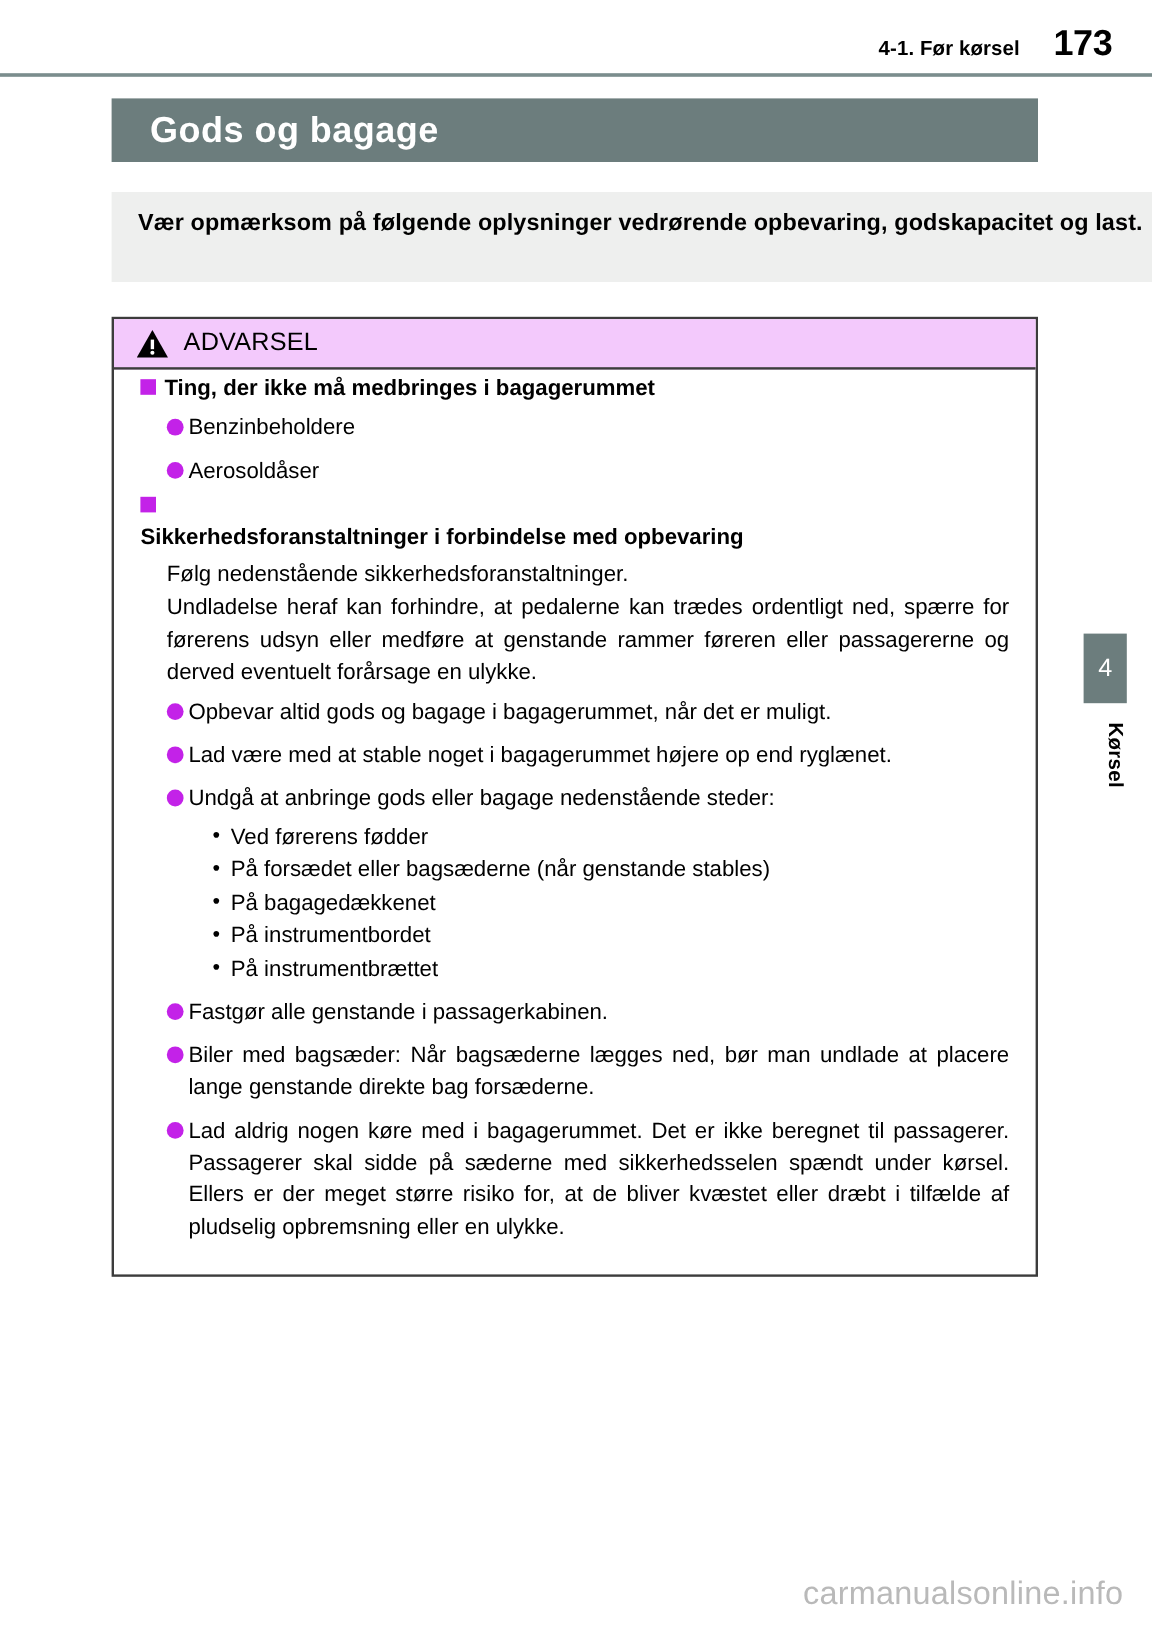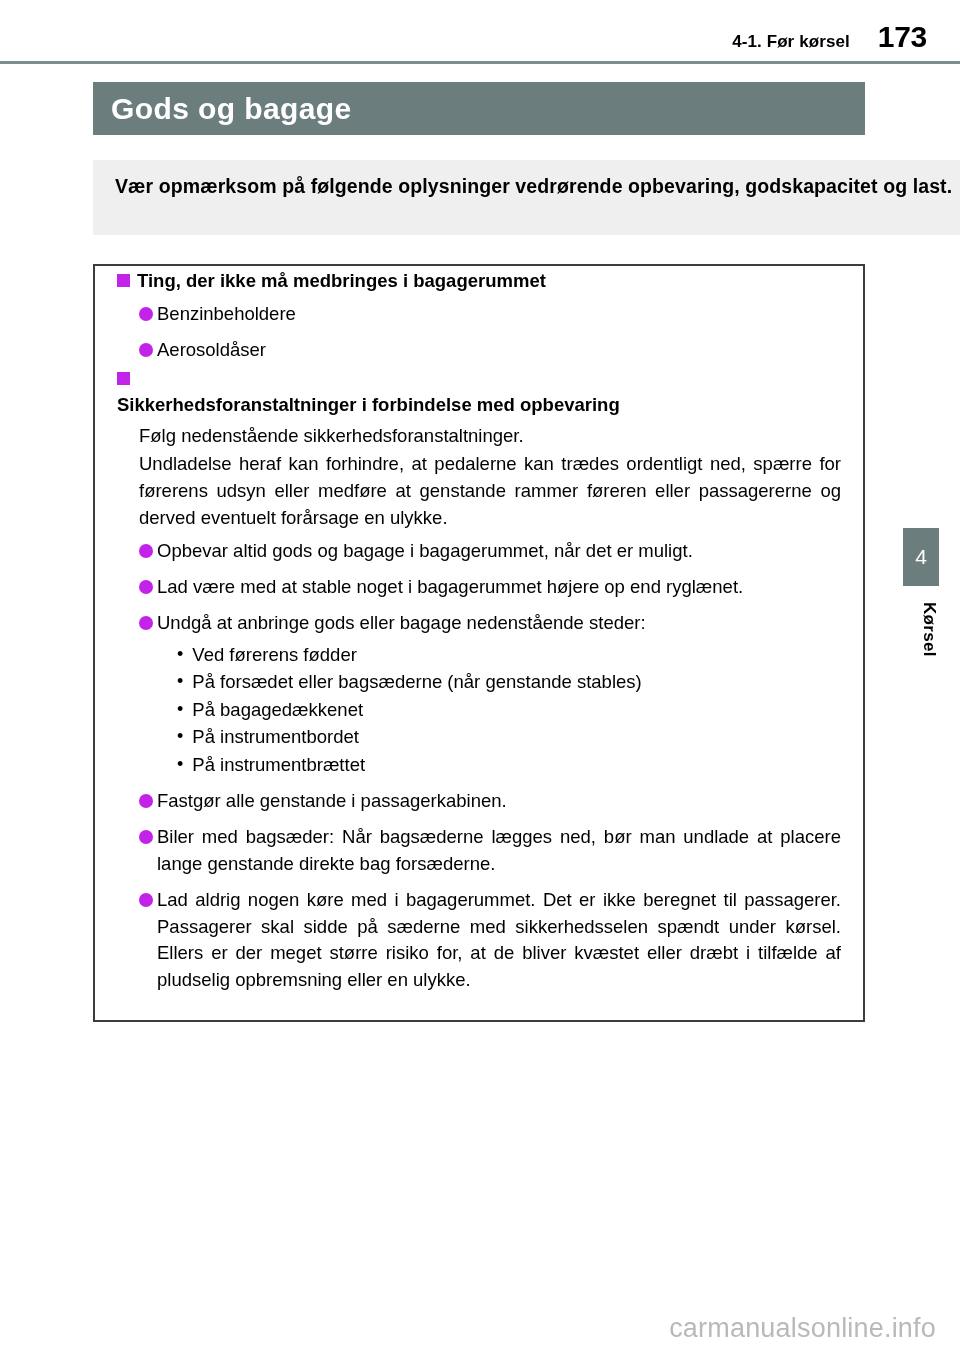--- a/index.html
+++ b/index.html
@@ -61,21 +61,21 @@
     height: 53px;
     background: #6c7d7d;
     display: flex;
     align-items: center;
   }
   .title-band-text {
     color: #ffffff;
     font-size: 30px;
     font-weight: bold;
     letter-spacing: 0.4px;
-    padding-left: 18px;
+    padding-left: 32px;
   }
 
   
   .subtitle-box {
     position: absolute;
     left: 93px;
     top: 160px;
     width: 908px;
     height: 75px;
     background: #eeefee;
@@ -252,20 +252,28 @@
 <div class="title-band">
   <span class="title-band-text">Gods og bagage</span>
 </div>
 
 <div class="subtitle-box">
   <div class="subtitle-text">Vær opmærksom på følgende oplysninger vedrørende opbevaring, godskapacitet og last.</div>
 </div>
 
 <div class="warning-box">
 
+  <div class="warning-head">
+    <svg class="warn-triangle" viewBox="0 0 28 25">
+      <polygon points="14,1 27,24 1,24" fill="#000000"></polygon>
+      <rect x="12.6" y="9" width="2.8" height="8" fill="#ffffff"></rect>
+      <circle cx="14" cy="20" r="1.7" fill="#ffffff"></circle>
+    </svg>
+    <span class="warning-head-label">ADVARSEL</span>
+  </div>
 
   <div class="warning-body">
 
     <div class="sq-head">
       <span class="sq-marker"></span>
       <span class="sq-head-text">Ting, der ikke må medbringes i bagagerummet</span>
     </div>
 
 
     <div class="dot-item first">

